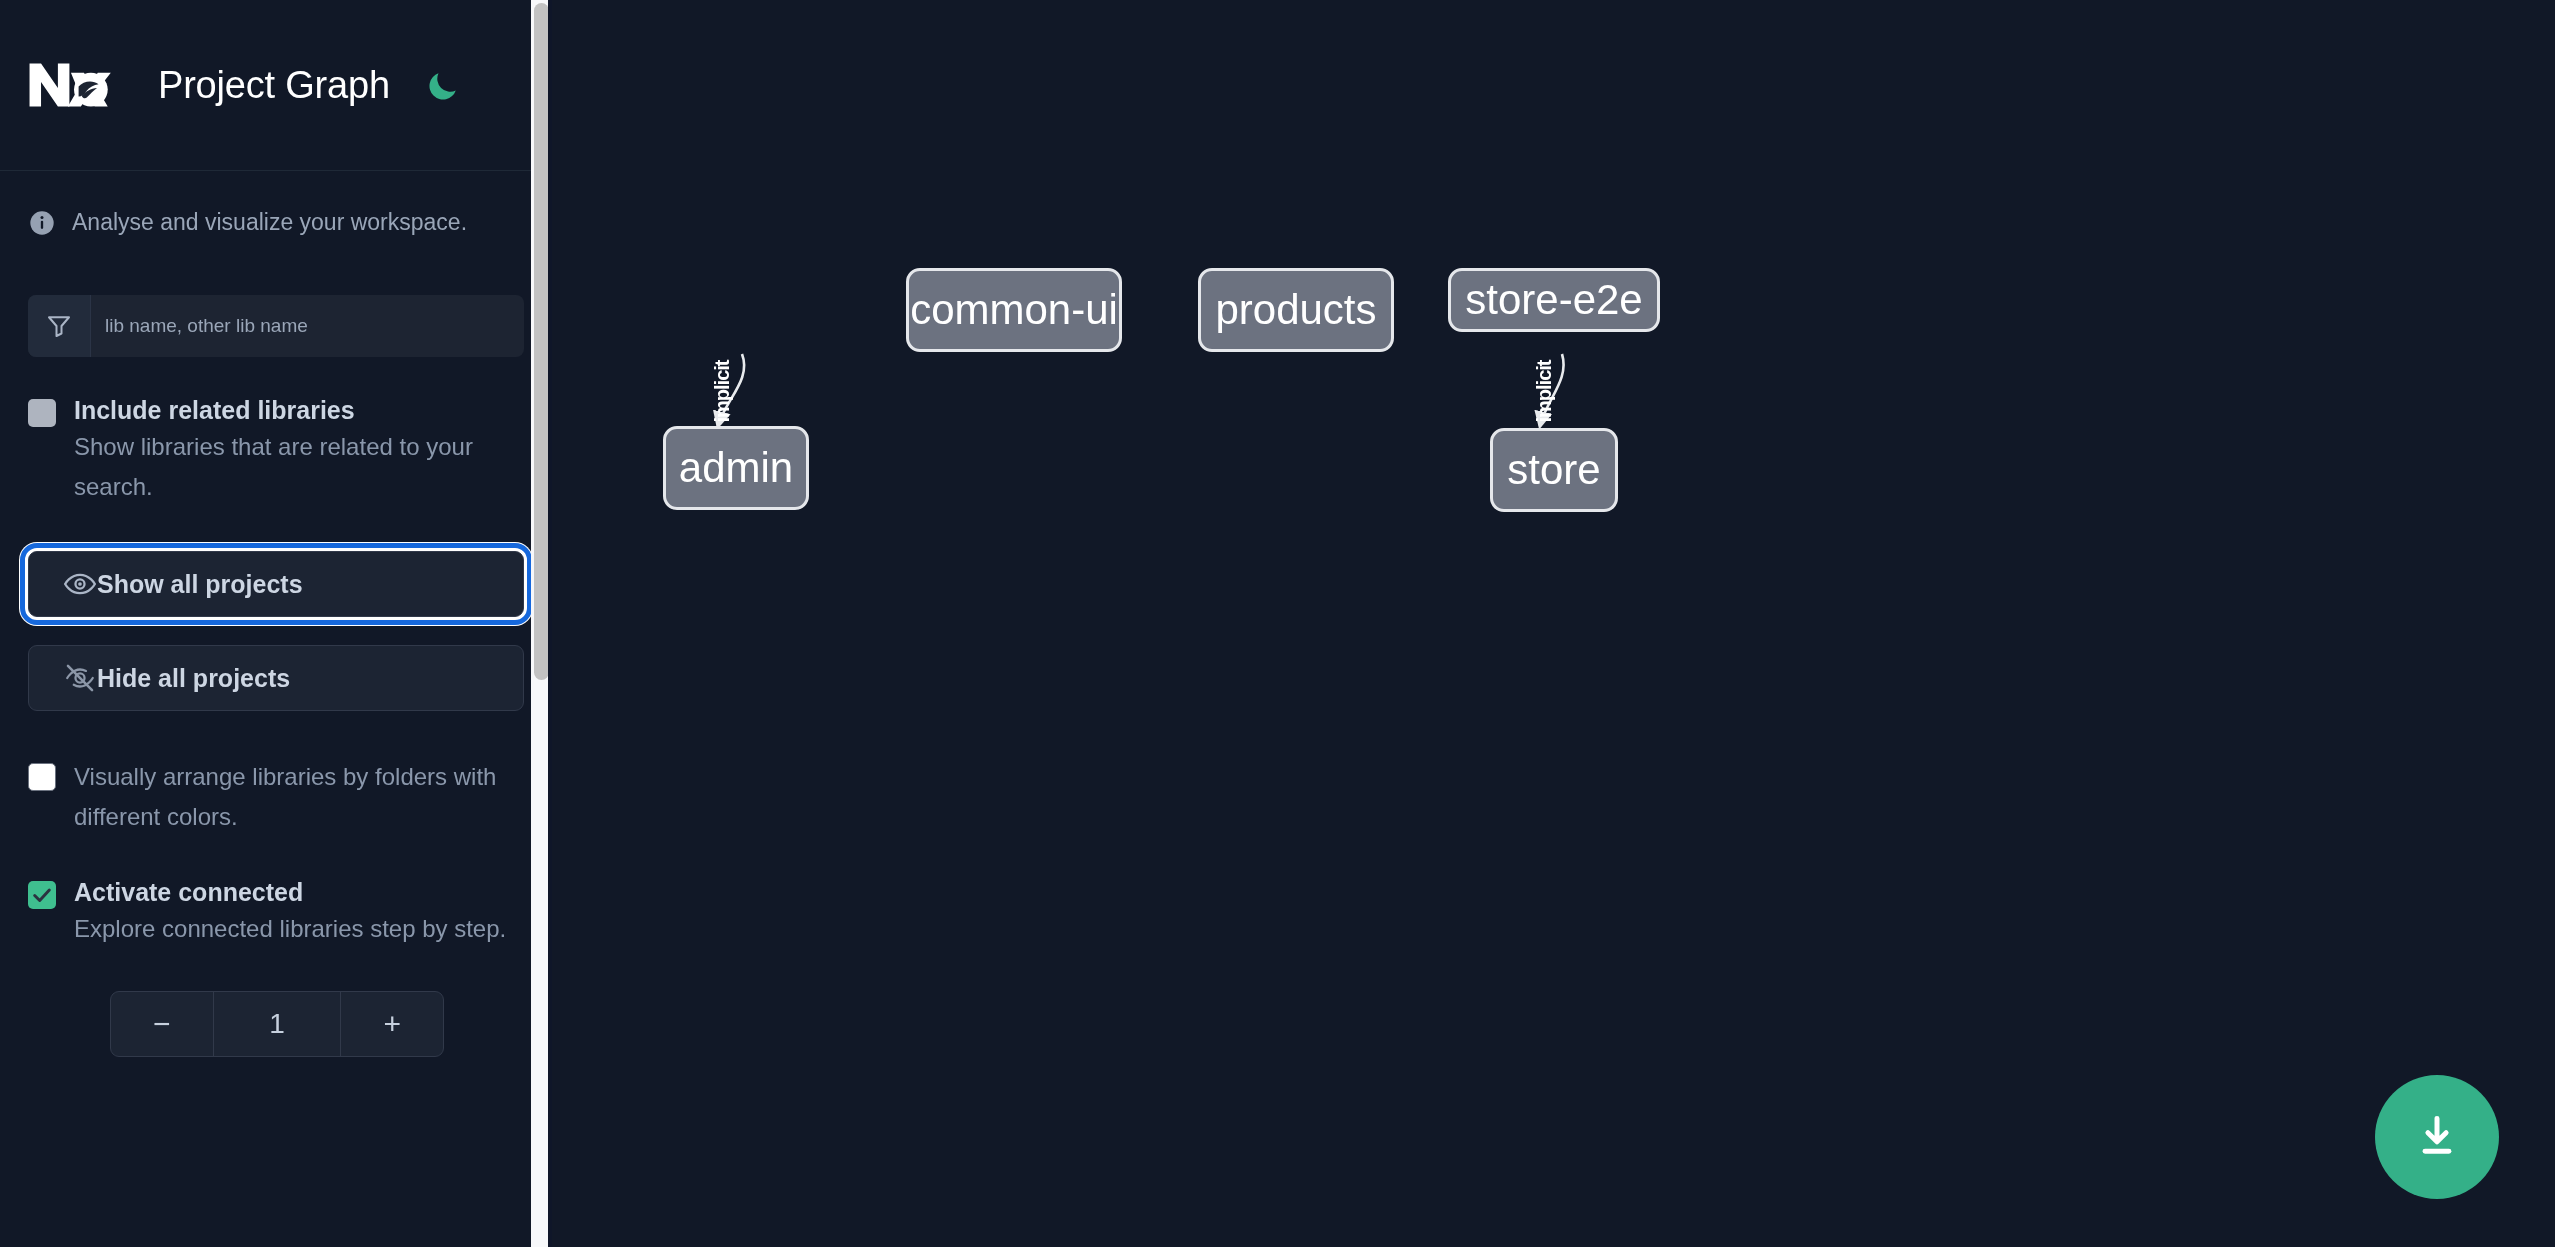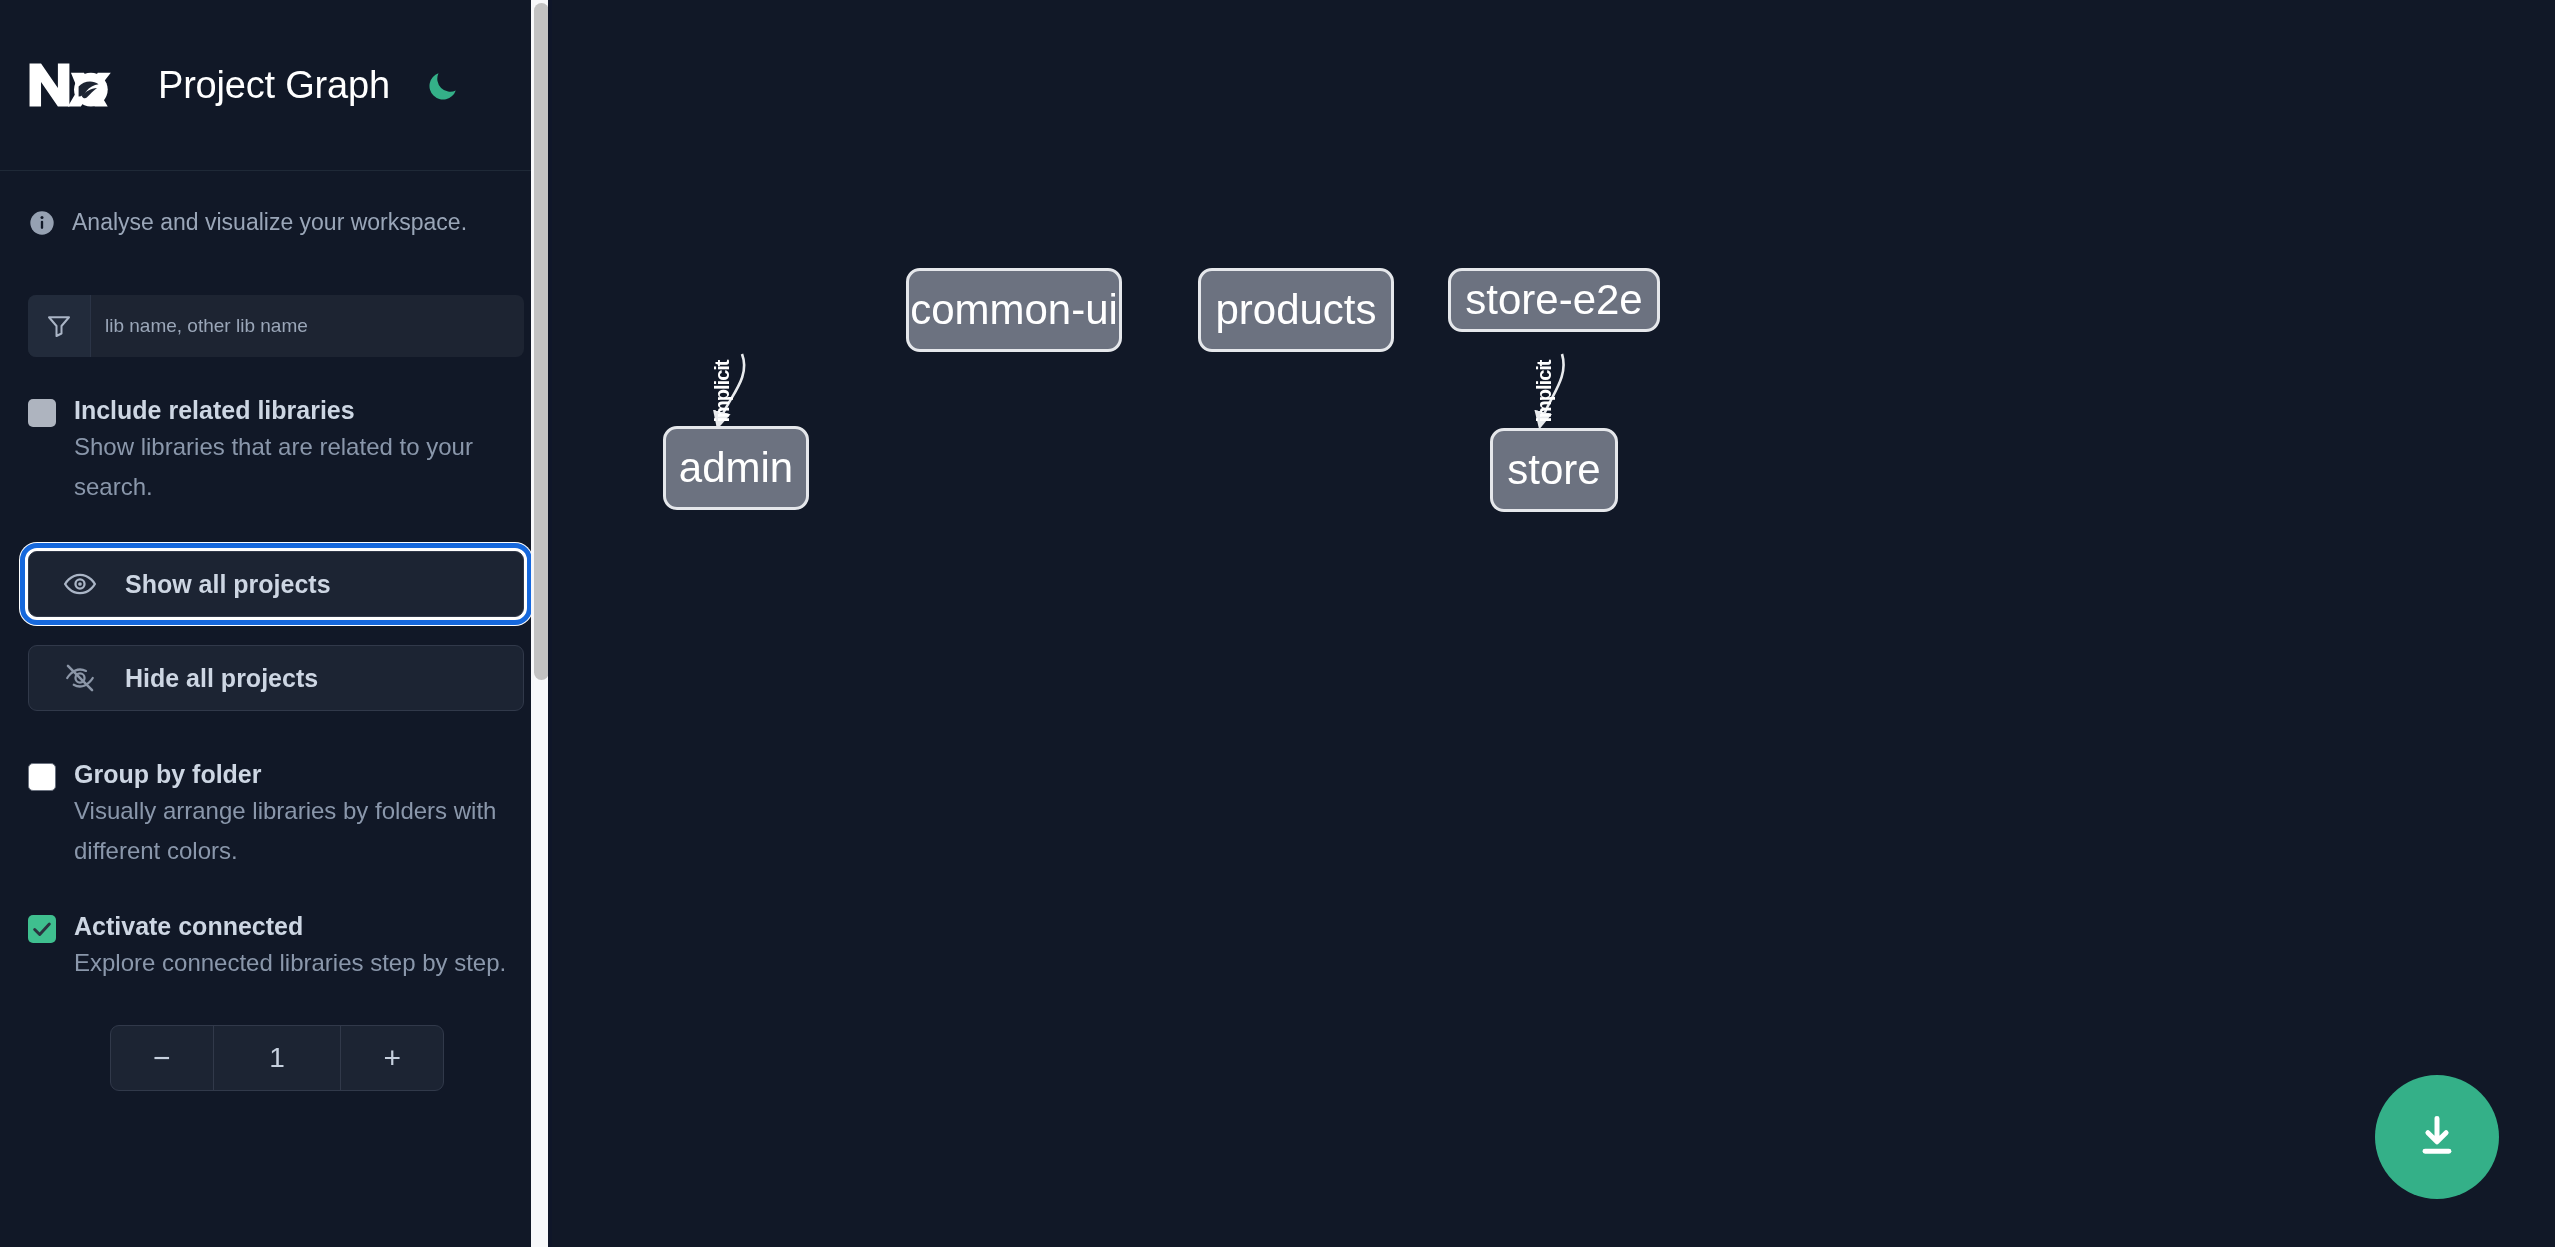--- a/index.html
+++ b/index.html
@@ -160,21 +160,20 @@
     margin: 0 28px;
     height: 66px;
     display: flex;
     align-items: center;
     border-radius: 9px;
     background: #1c2433;
     border: 1px solid #31394a;
     box-sizing: border-box;
     cursor: pointer;
     padding-left: 34px;
-    gap: 28px;
   }
   .btn.focused {
     outline: 5px solid #1668dc;
     outline-offset: 3px;
     box-shadow: 0 0 0 9px #ffffff;
   }
   .btn-label {
     font-size: 25px;
     font-weight: bold;
     color: #cdd6e3;
@@ -369,21 +368,20 @@
             <circle cx="12" cy="12" r="3.2" fill="none" stroke="#8c97a8" stroke-width="1.6"></circle>
             <line x1="3.5" y1="3.5" x2="20.5" y2="20.5" stroke="#8c97a8" stroke-width="1.8" stroke-linecap="round"></line>
           </svg>
         </span>
         <span class="btn-label">Hide all projects</span>
       </div>
 
       <div class="cb-row cb-block" style="margin-top:46px">
         <span class="cb-box cb-white"></span>
         <span class="cb-texts">
-          <span class="cb-label">Group by folder</span>
           <span class="cb-desc">Visually arrange libraries by folders with different colors.</span>
         </span>
       </div>
 
       <div class="cb-row cb-block" style="margin-top:38px">
         <span class="cb-box cb-green">
           <svg width="22" height="22" viewBox="0 0 24 24">
             <path d="M4 12.5l5.5 5.5L20 6.5" fill="none" stroke="#2b3340" stroke-width="3.2" stroke-linecap="round" stroke-linejoin="round"></path>
           </svg>
         </span>

